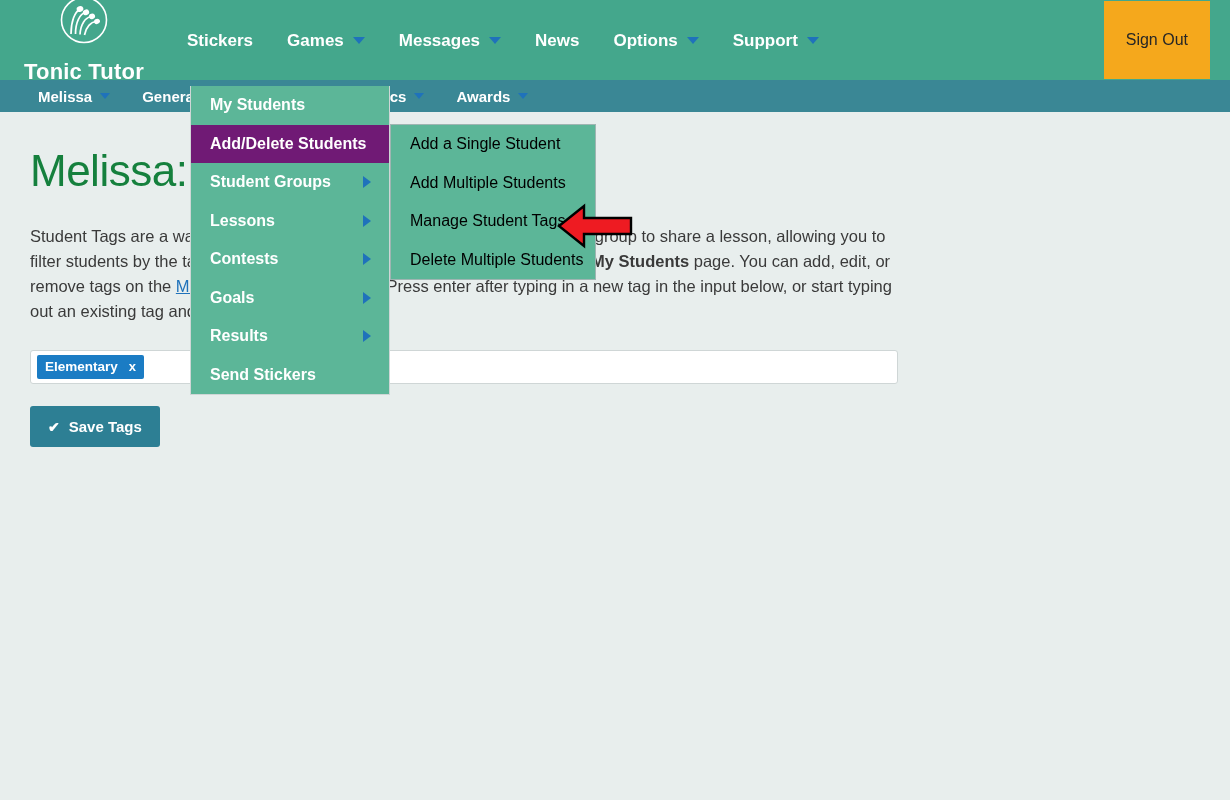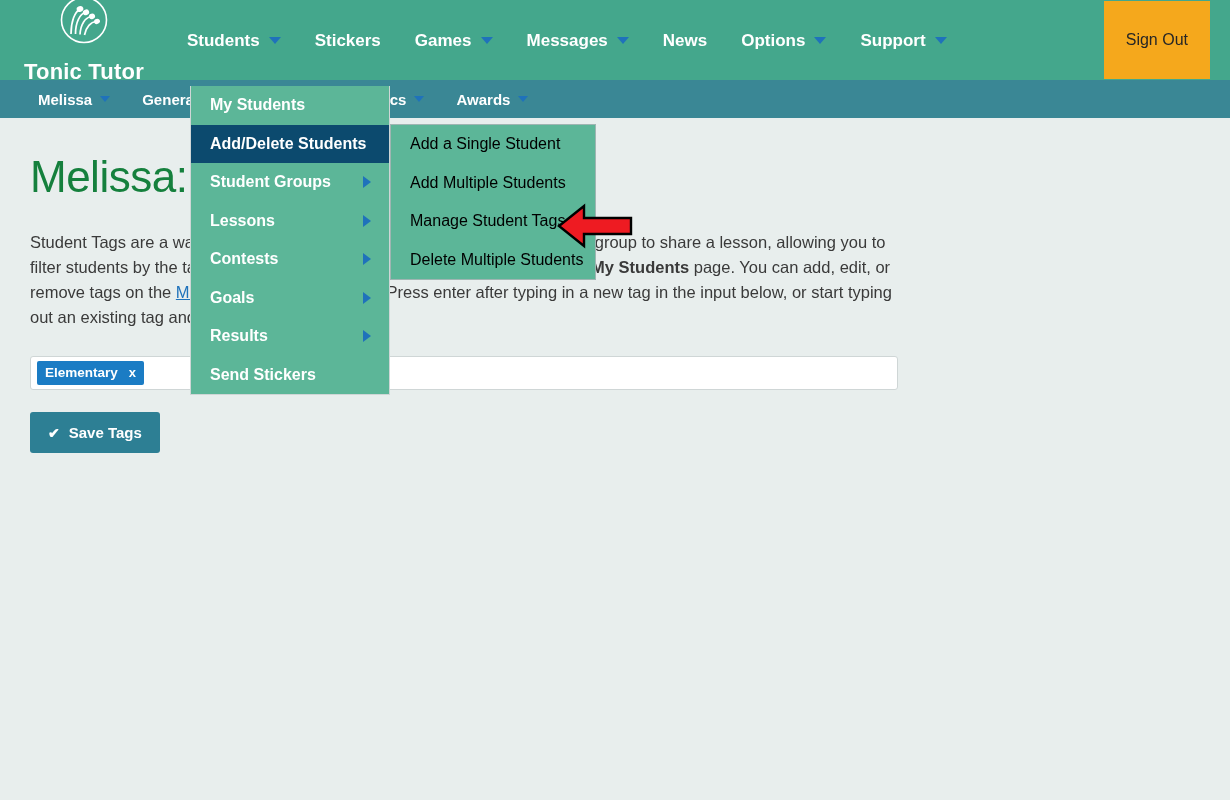--- a/index.html
+++ b/index.html
@@ -85,21 +85,21 @@
     font-size: 16px;
     border: none;
     padding: 30px 22px;
     cursor: pointer;
     font-family: inherit;
     white-space: nowrap;
   }
 
   
   .subbar {
-    height: 38px;
+    height: 32px;
     background: #3a8795;
     display: flex;
     align-items: center;
     padding: 0 22px;
     position: relative;
     z-index: 3;
   }
 
   .subnav-item {
     color: #ffffff;
@@ -217,21 +217,21 @@
     align-items: center;
     justify-content: space-between;
     padding: 0 18px 0 19px;
     color: #ffffff;
     font-size: 16px;
     font-weight: bold;
     white-space: nowrap;
     cursor: pointer;
   }
 
-  .dd-item.active { background: #0c4a6e; gap: 32px; }
+  .dd-item.active { background: #701a75; gap: 32px; }
 
   .dd-arrow {
     width: 0; height: 0;
     border-top: 6px solid transparent;
     border-bottom: 6px solid transparent;
     border-left: 8px solid #1f72bb;
   }
 
   
   .submenu {
@@ -282,24 +282,20 @@
         <ellipse cx="27" cy="17.3" rx="3.2" ry="2.8" fill="#ffffff" transform="rotate(-20 27 17.3)"></ellipse>
         <ellipse cx="33" cy="21.4" rx="3.1" ry="2.7" fill="#ffffff" transform="rotate(-20 33 21.4)"></ellipse>
         <ellipse cx="38" cy="26.4" rx="3" ry="2.6" fill="#ffffff" transform="rotate(-20 38 26.4)"></ellipse>
       </svg>
     </span>
     <span class="brand-name">Tonic Tutor</span>
   </div>
 
   <nav class="topnav">
 
-    <div class="topnav-item">
-      <span>Students</span>
-      <span class="caret"></span>
-    </div>
 
     <div class="topnav-item">
       <span>Stickers</span>
     </div>
 
     <div class="topnav-item">
       <span>Games</span>
       <span class="caret"></span>
     </div>
 

